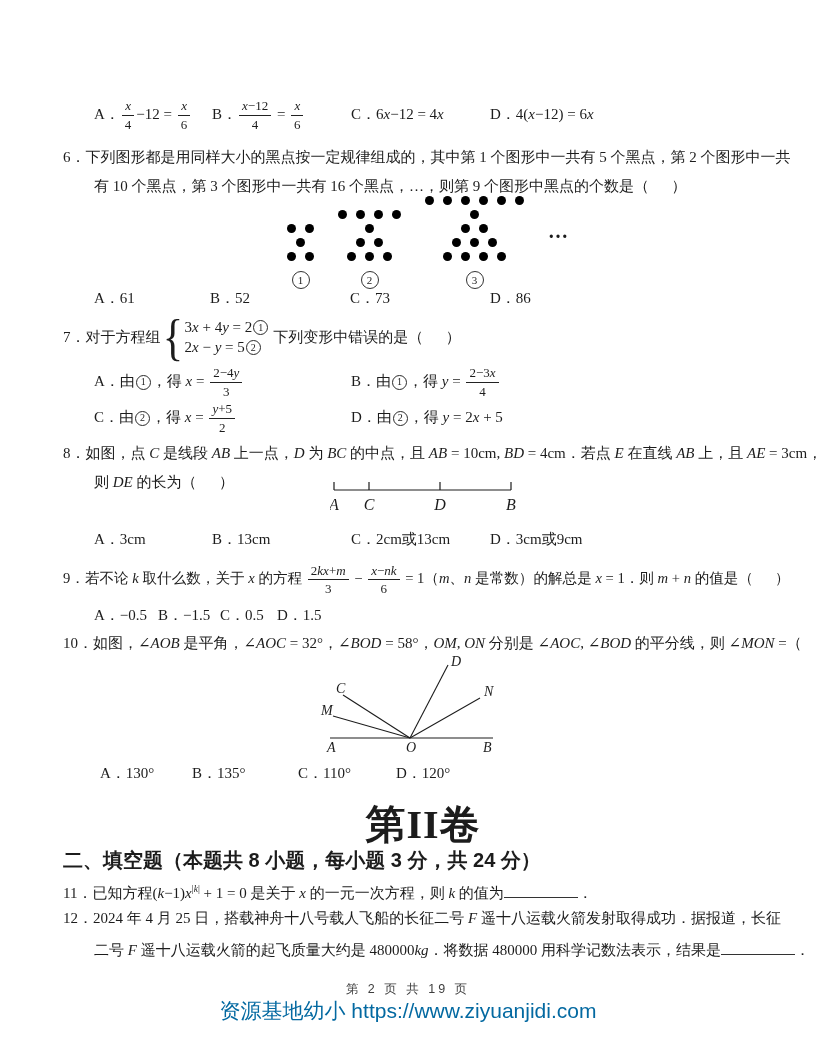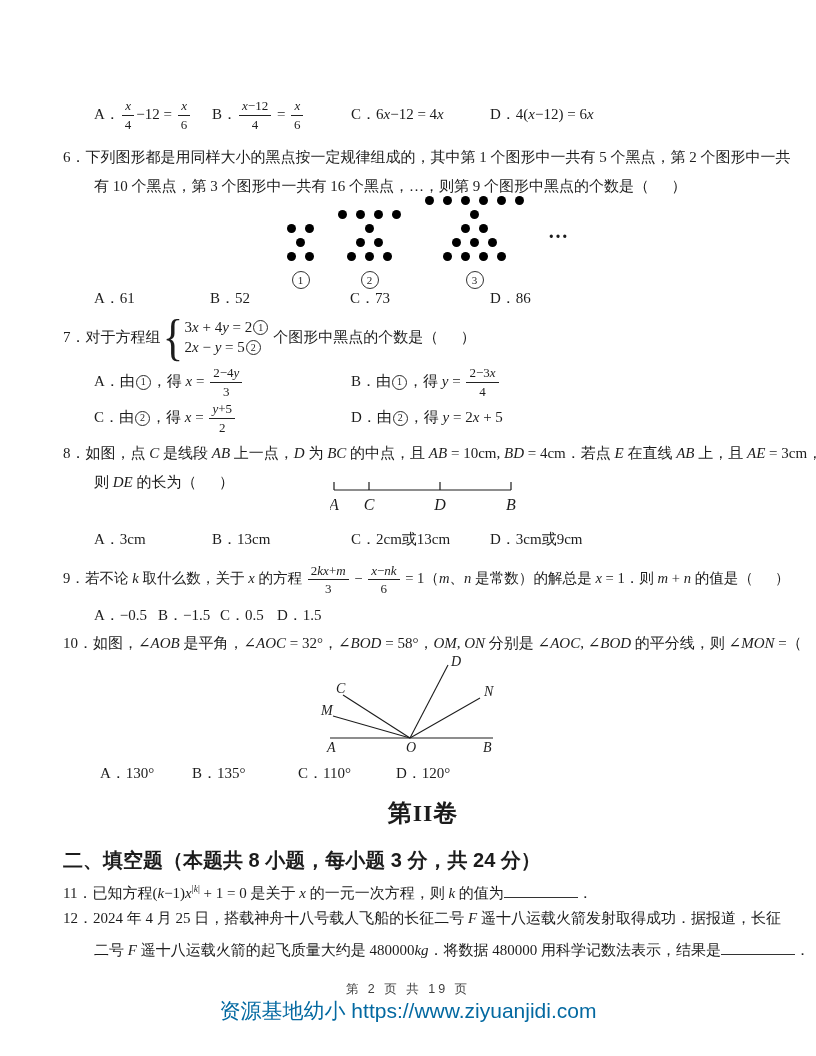--- a/index.html
+++ b/index.html
@@ -31,21 +31,21 @@
            width:16px; height:16px; border:1px solid #333; border-radius:50%;
            font-size:11px; line-height:1; margin-top:5px;}
   
   .q7row{display:flex; align-items:center; font-size:15px; white-space:pre;}
   .brace{font-size:50px; font-weight:300; line-height:46px; transform:scaleX(0.85);}
   .eqcol{display:flex; flex-direction:column; row-gap:3px; font-size:15px; margin:0 4px 0 0;}
   .eqline{white-space:pre;}
   
   svg text{font-family:"Liberation Serif","DejaVu Serif",serif; font-style:italic;
            font-size:14px; fill:#1c1c1c;}
-  .sec2{font-size:24px; font-weight:700; text-align:center; letter-spacing:1px;padding-left:30px;}
+  .sec2{font-size:40px; font-weight:700; text-align:center; letter-spacing:1px;padding-left:30px;}
   .fillhdr{font-size:20px; font-weight:700;
            font-family:Liberation Sans, sans-serif; white-space:pre;}
   .foot1{font-size:12.5px; text-align:center; color:#3d3d3d; letter-spacing:3px;
          font-family:"Liberation Sans","DejaVu Sans",sans-serif;}
   .foot2{font-size:21px; text-align:center; color:#0369a1;
          font-family:"Liberation Sans","DejaVu Sans",sans-serif;}
   .ellipsis{font-size:20px; letter-spacing:2px; font-weight:700;}
 </style>
 </head>
 <body>
@@ -137,21 +137,21 @@
     <span class="opt" style="left:490px;">D．86</span>
   </div>
 
   <div class="abs q7row" style="left:63px; top:314px;">
     <span>7．对于方程组</span>
     <span class="brace">{</span>
     <span class="eqcol">
       <span class="eqline">3<i>x</i> + 4<i>y</i> = 2<span class="circ">1</span></span>
       <span class="eqline">2<i>x</i> − <i>y</i> = 5<span class="circ">2</span></span>
     </span>
-    <span>个图形中黑点的个数是（      ）</span>
+    <span>下列变形中错误的是（      ）</span>
   </div>
   <div class="optrow" style="top:363px;">
     <span class="opt" style="left:94px;  line-height:36px;">A．由<span class="circ">1</span>，得 <i>x</i> = <span class="frac"><span class="num">2−4<i>y</i></span><span class="den">3</span></span></span>
     <span class="opt" style="left:351px; line-height:36px;">B．由<span class="circ">1</span>，得 <i>y</i> = <span class="frac"><span class="num">2−3<i>x</i></span><span class="den">4</span></span></span>
   </div>
   <div class="optrow" style="top:399px;">
     <span class="opt" style="left:94px;  line-height:36px;">C．由<span class="circ">2</span>，得 <i>x</i> = <span class="frac"><span class="num"><i>y</i>+5</span><span class="den">2</span></span></span>
     <span class="opt" style="left:351px; line-height:36px;">D．由<span class="circ">2</span>，得 <i>y</i> = 2<i>x</i> + 5</span>
   </div>
 

